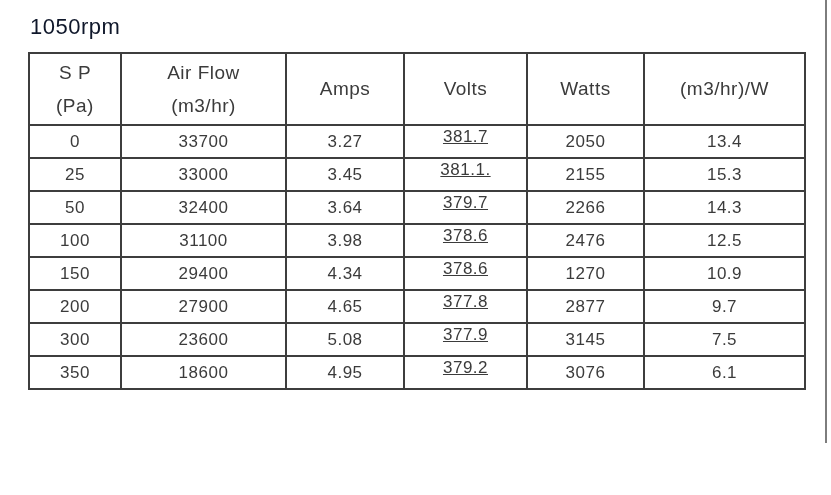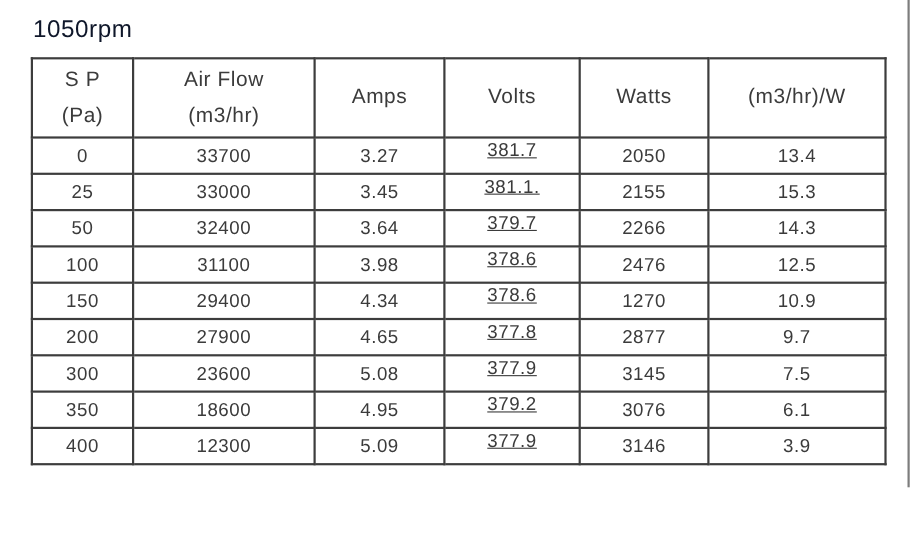--- a/index.html
+++ b/index.html
@@ -172,24 +172,16 @@
         <td>7.5</td>
       </tr>
       <tr>
         <td>350</td>
         <td>18600</td>
         <td>4.95</td>
         <td class="col-volts"><span>379.2</span></td>
         <td>3076</td>
         <td>6.1</td>
       </tr>
-      <tr>
-        <td>400</td>
-        <td>12300</td>
-        <td>5.09</td>
-        <td class="col-volts"><span>377.9</span></td>
-        <td>3146</td>
-        <td>3.9</td>
-      </tr>
     </tbody>
   </table>
 
 </div>
 
 </body></html>

